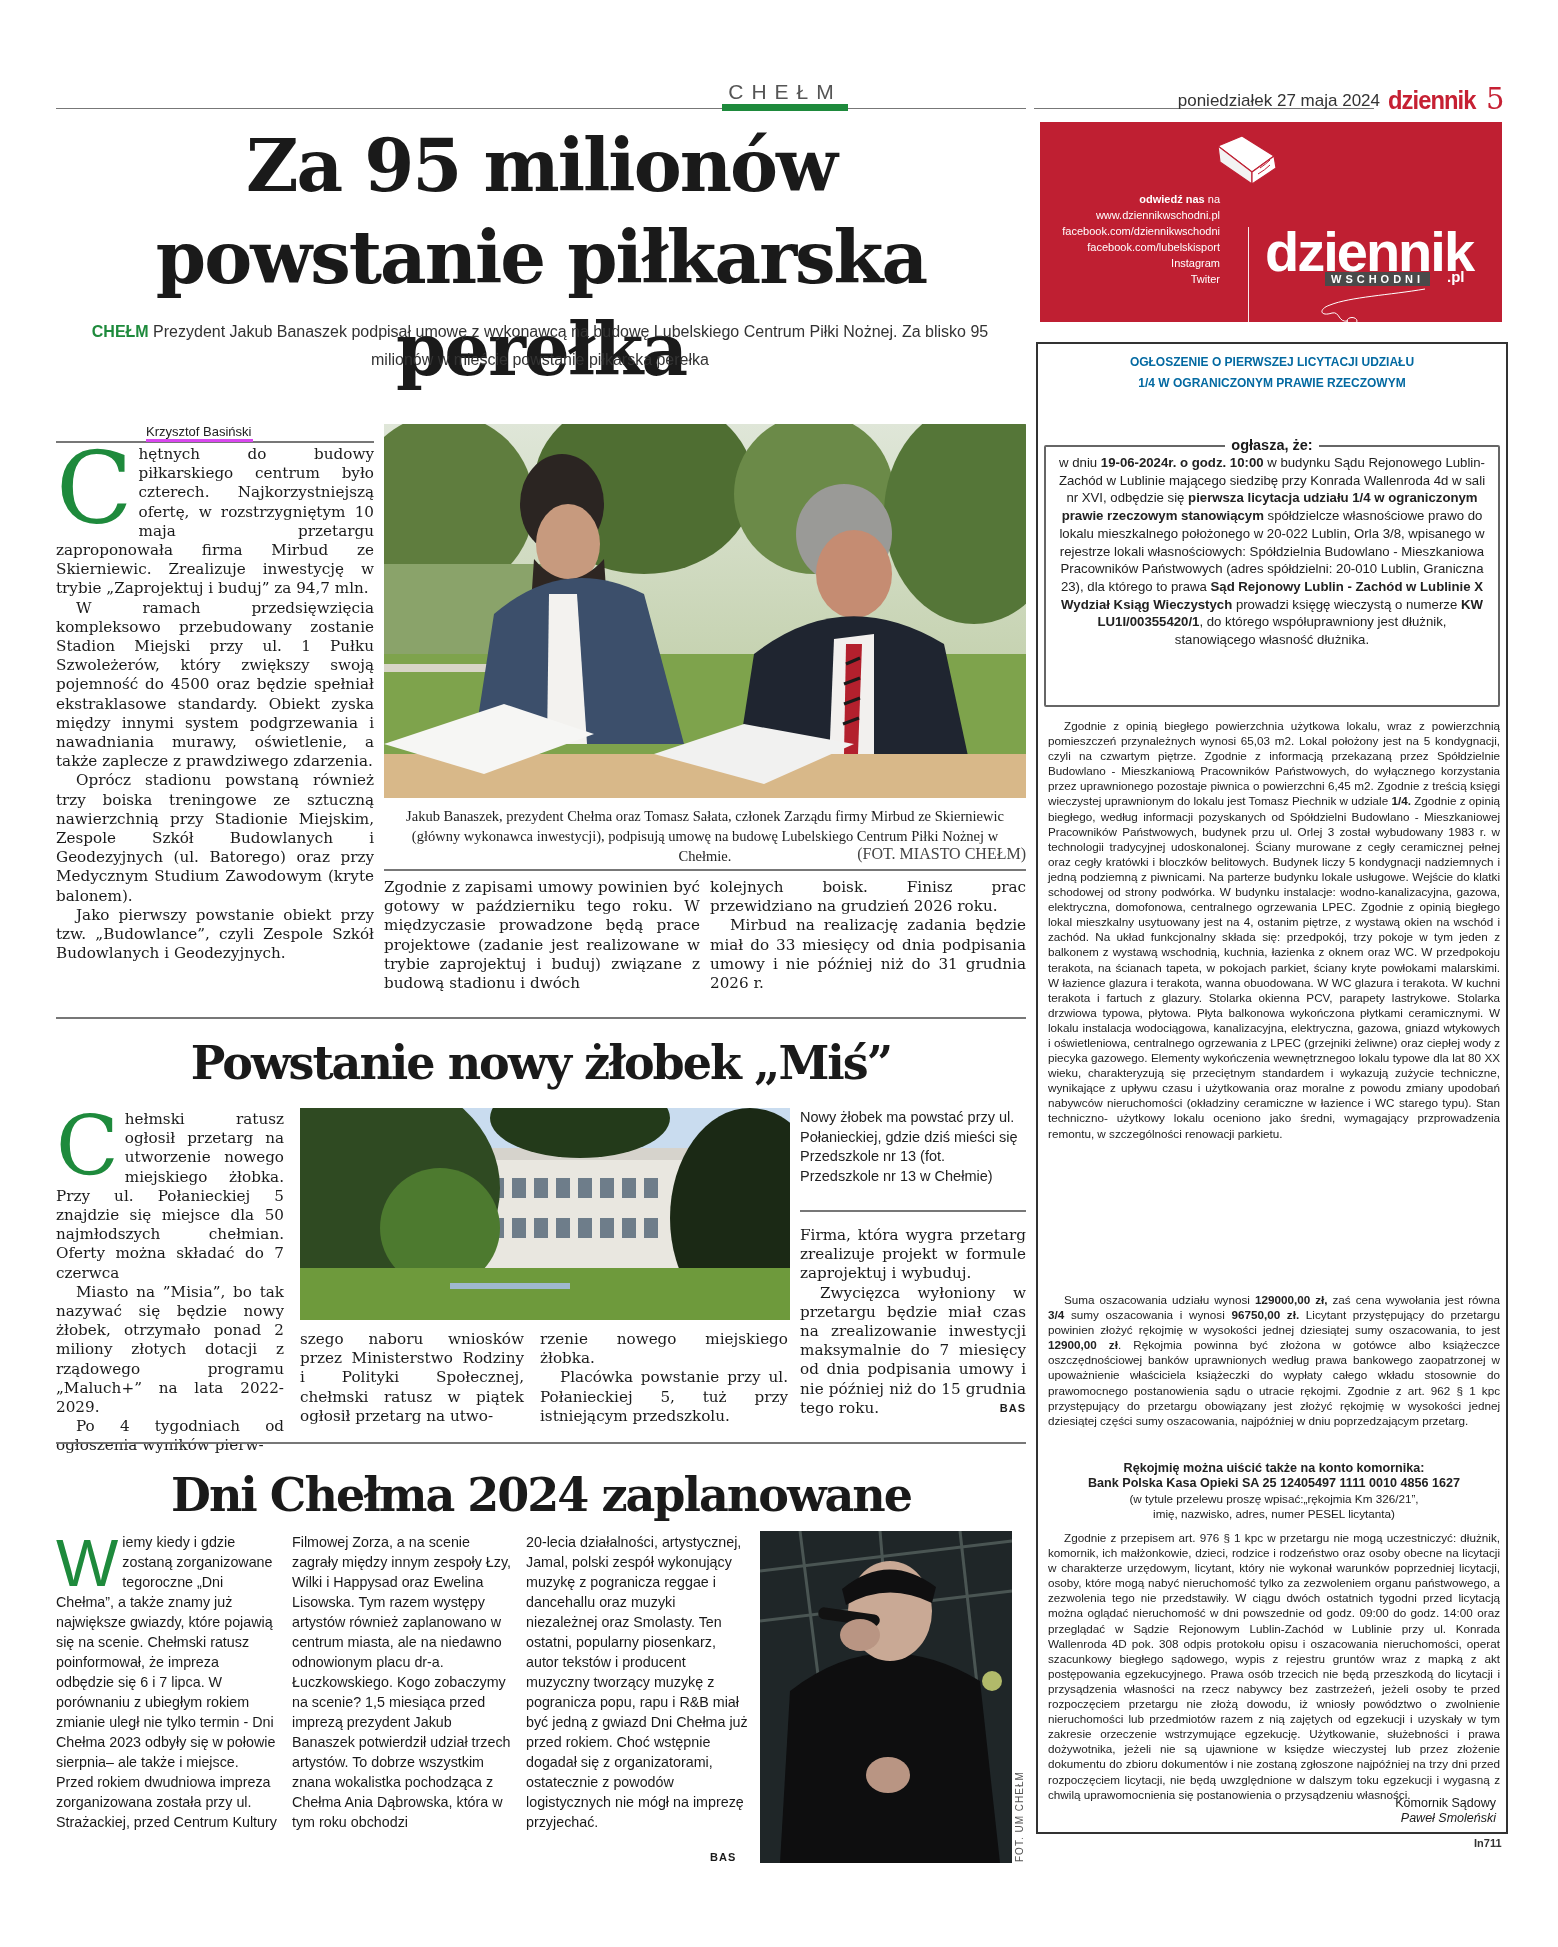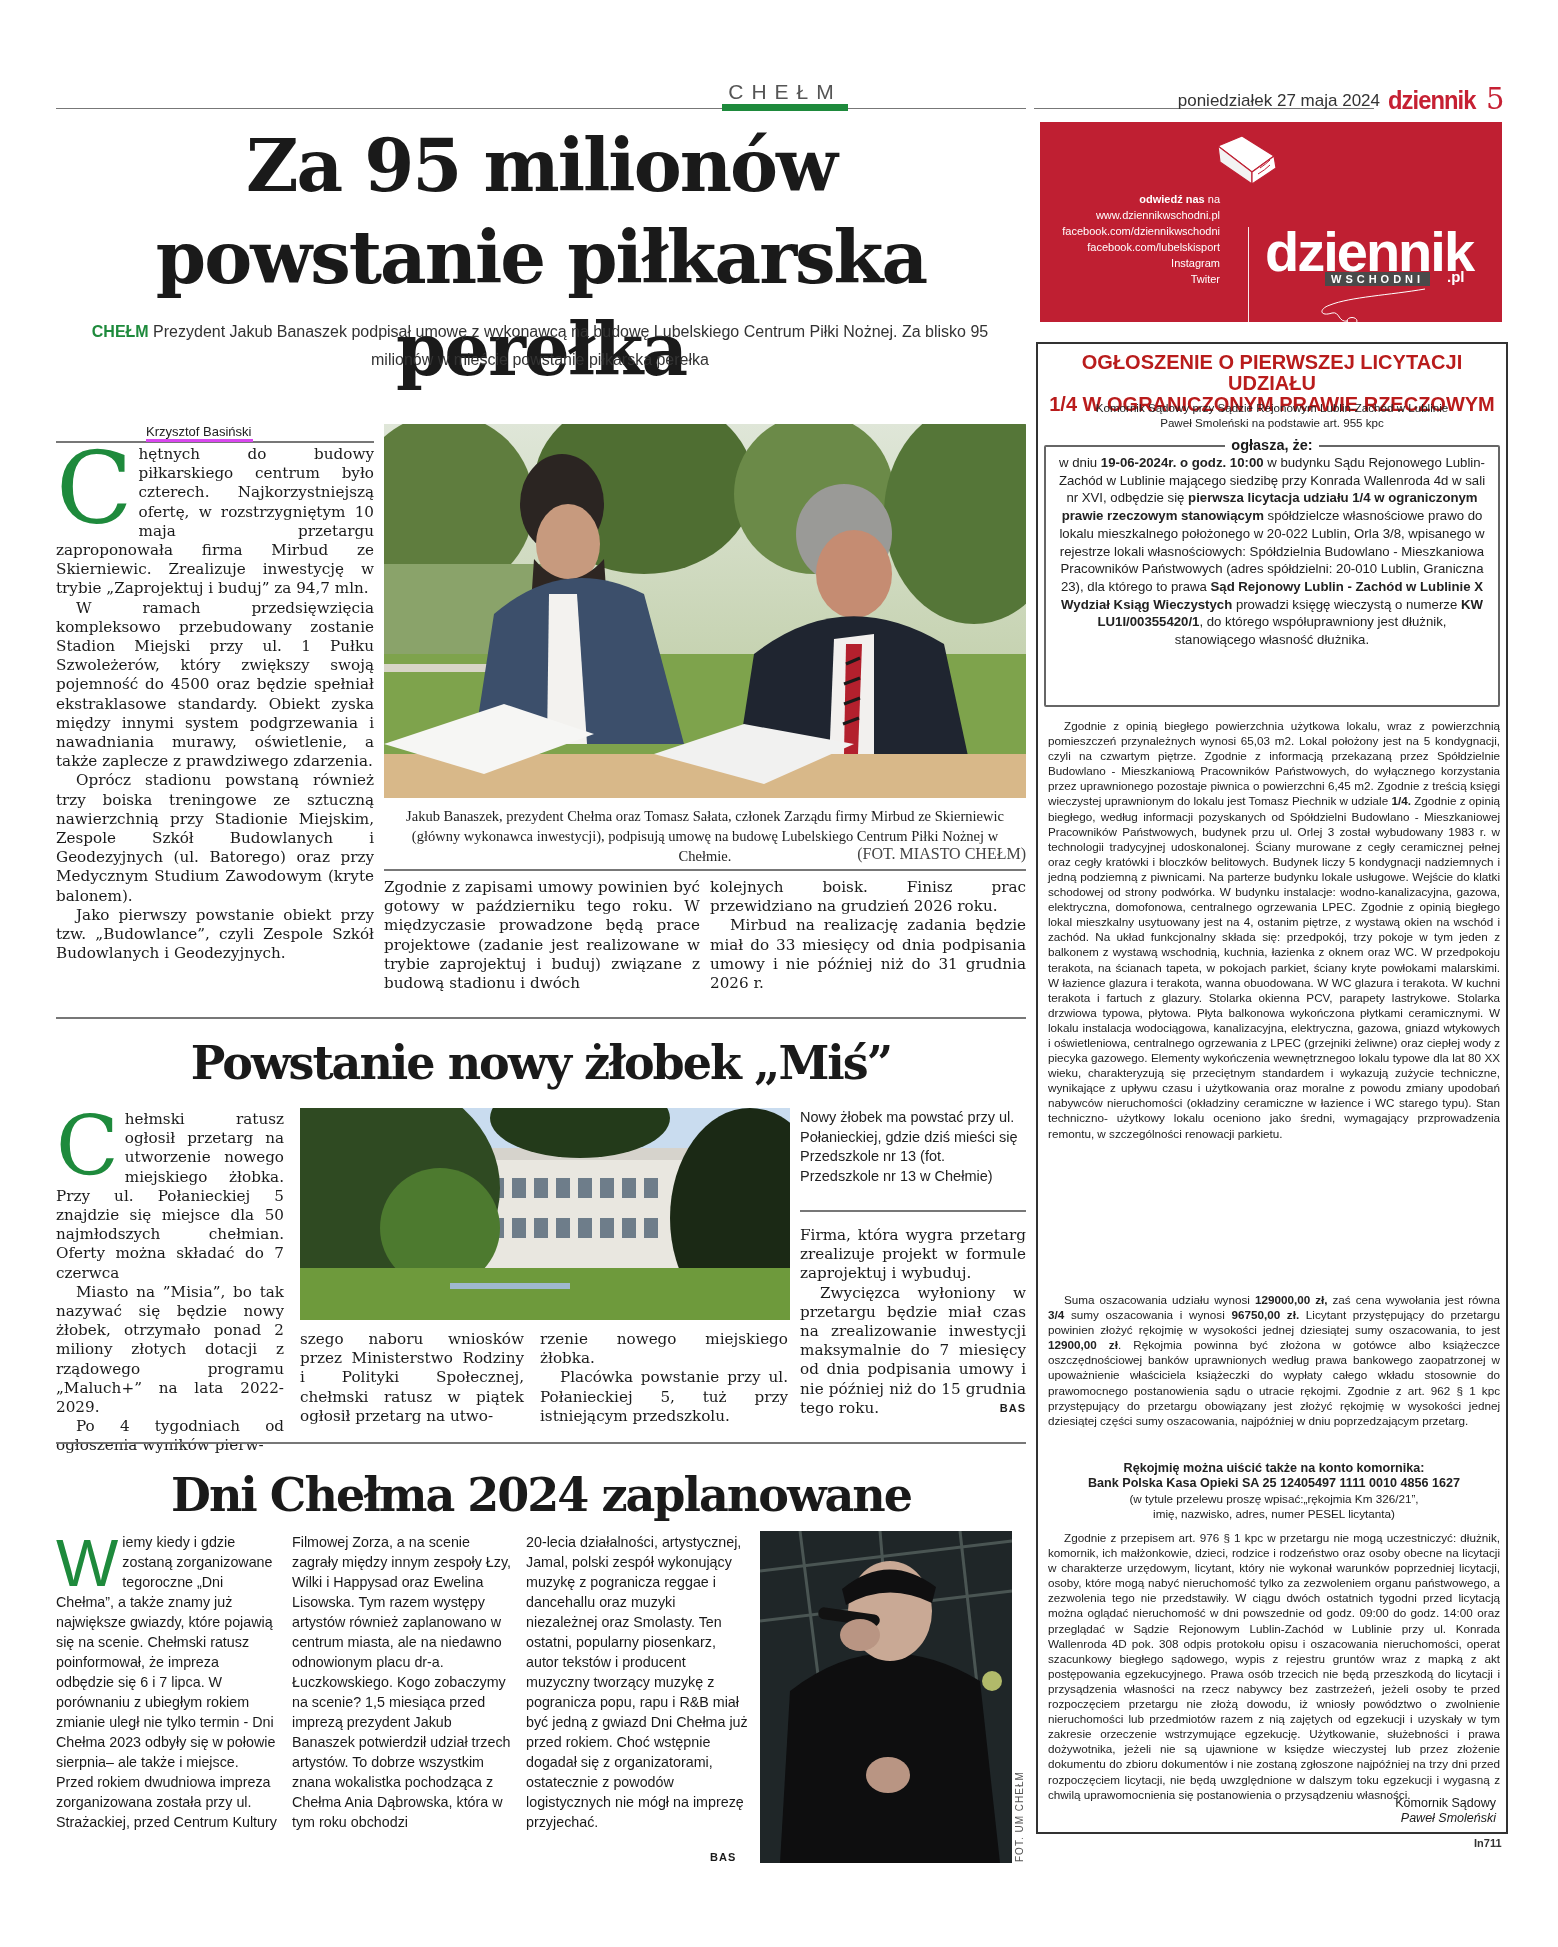--- a/index.html
+++ b/index.html
@@ -69,21 +69,21 @@
   .a3col1 { left: 56px; top: 1532px; width: 222px; }
   .a3col2 { left: 292px; top: 1532px; width: 222px; }
   .a3col3 { left: 526px; top: 1532px; width: 222px; }
   .bas3 { left: 710px; top: 1851px; font-family: "Liberation Sans", sans-serif; font-weight: bold; font-size: 11px; letter-spacing: 1px; }
   .photo3 { left: 760px; top: 1531px; width: 252px; height: 332px; overflow: hidden; background: #1d2324; }
   .credit3 { left: 1014px; top: 1822px; width: 14px; height: 40px; }
   .credit3 span { display: block; transform: rotate(-90deg); transform-origin: left top; position: absolute; top: 40px; left: 0; white-space: nowrap; font-family: "Liberation Sans", sans-serif; font-size: 10px; color: #555; letter-spacing: 1px; }
 
   
   .notice { left: 1036px; top: 342px; width: 472px; height: 1492px; border: 2px solid #333; }
-  .notice-title { position: absolute; left: 0; top: 8px; width: 100%; text-align: center; font-family: "Liberation Sans", sans-serif; font-weight: bold; font-size: 20px; line-height: 21px; color: #b91c1c; }
+  .notice-title { position: absolute; left: 0; top: 8px; width: 100%; text-align: center; font-family: "Liberation Sans", sans-serif; font-weight: bold; font-size: 12px; line-height: 21px; color: #0369a1; }
   .notice-issuer { position: absolute; left: 0; top: 56px; width: 100%; text-align: center; font-family: "Liberation Sans", sans-serif; font-size: 11.6px; line-height: 15px; color: #222; }
   .notice-box { position: absolute; left: 6px; top: 101px; width: 456px; height: 262px; border: 2px solid #666; border-radius: 2px; }
   .notice-announce { position: absolute; left: 0; top: -12px; width: 100%; text-align: center; }
   .notice-announce span { background: #fff; padding: 0 6px; font-family: "Liberation Sans", sans-serif; font-weight: bold; font-size: 14.5px; }
   .notice-box-text { position: absolute; left: 10px; top: 7px; width: 432px; text-align: center; font-family: "Liberation Sans", sans-serif; font-size: 13.2px; line-height: 17.7px; color: #222; }
   .notice-body { position: absolute; left: 10px; width: 452px; font-family: "Liberation Sans", sans-serif; font-size: 11.7px; line-height: 15.1px; color: #222; text-align: justify; }
   .notice-body p { text-indent: 16px; }
   .nb1 { top: 374px; }
   .nb2 { top: 948px; }
   .nb3 { top: 1117px; text-align: center; }
@@ -277,24 +277,20 @@
 </div>
 <div class="abs credit3">
     <span>FOT. UM CHEŁM</span>
   </div>
 
 <div class="abs notice">
   <div class="notice-title">
     <div>OGŁOSZENIE O PIERWSZEJ LICYTACJI UDZIAŁU</div>
     <div>1/4 W  OGRANICZONYM PRAWIE RZECZOWYM</div>
   </div>
-  <div class="notice-issuer">
-    <div>Komornik Sądowy przy Sądzie Rejonowym Lublin-Zachód w Lublinie</div>
-    <div>Paweł Smoleński na podstawie art. 955 kpc</div>
-  </div>
   <div class="notice-box">
     <div class="notice-announce"><span>ogłasza, że:</span></div>
     <div class="notice-box-text">
       <span>w dniu </span><b>19-06-2024r. o godz. 10:00</b><span> w budynku Sądu Rejonowego Lublin-Zachód w Lublinie mającego siedzibę przy Konrada Wallenroda 4d w sali nr XVI, odbędzie się </span><b>pierwsza licytacja udziału 1/4 w ograniczonym prawie rzeczowym stanowiącym</b><span> spółdzielcze własnościowe prawo do lokalu mieszkalnego położonego w 20-022 Lublin, Orla 3/8, wpisanego w rejestrze lokali własnościowych: Spółdzielnia Budowlano - Mieszkaniowa Pracowników Państwowych (adres spółdzielni: 20-010 Lublin, Graniczna 23), dla którego to prawa </span><b>Sąd Rejonowy Lublin - Zachód w Lublinie X Wydział Ksiąg Wieczystych</b><span> prowadzi księgę wieczystą o numerze </span><b>KW LU1I/00355420/1</b><span>, do którego współuprawniony jest dłużnik, stanowiącego własność dłużnika.</span>
     </div>
   </div>
   <div class="notice-body nb1">
     <p><span>Zgodnie z opinią biegłego powierzchnia użytkowa lokalu, wraz z powierzchnią pomieszczeń przynależnych wynosi 65,03 m2. Lokal położony jest na 5 kondygnacji, czyli na czwartym piętrze. Zgodnie z informacją przekazaną przez Spółdzielnie Budowlano - Mieszkaniową Pracowników Państwowych, do wyłącznego korzystania przez uprawnionego pozostaje piwnica o powierzchni 6,45 m2. Zgodnie z treścią księgi wieczystej uprawnionym do lokalu jest Tomasz Piechnik w udziale </span><b>1/4.</b><span> Zgodnie z opinią biegłego, według informacji pozyskanych od Spółdzielni Budowlano - Mieszkaniowej Pracowników Państwowych, budynek przu ul. Orlej 3 został wybudowany 1983 r. w technologii tradycyjnej udoskonalonej. Ściany murowane z cegły ceramicznej pełnej oraz cegły kratówki i bloczków belitowych. Budynek liczy 5 kondygnacji nadziemnych i jedną podziemną z piwnicami. Na parterze budynku lokale usługowe. Wejście do klatki schodowej od strony podwórka. W budynku instalacje: wodno-kanalizacyjna, gazowa, elektryczna, domofonowa, centralnego ogrzewania LPEC. Zgodnie z opinią biegłego lokal mieszkalny usytuowany jest na 4, ostanim piętrze, z wystawą okien na wschód i zachód. Na układ funkcjonalny składa się: przedpokój, trzy pokoje w tym jeden z balkonem z wystawą wschodnią, kuchnia, łazienka z oknem oraz WC. W przedpokoju terakota, na ścianach tapeta, w pokojach parkiet, ściany kryte powłokami malarskimi. W łazience glazura i terakota, wanna obuodowana. W WC glazura i terakota. W kuchni terakota i fartuch z glazury. Stolarka okienna PCV, parapety lastrykowe. Stolarka drzwiowa typowa, płytowa. Płyta balkonowa wykończona płytkami ceramicznymi. W lokalu instalacja wodociągowa, kanalizacyjna, elektryczna, gazowa, gniazd wtykowych i oświetleniowa, centralnego ogrzewania z LPEC (grzejniki żeliwne) oraz ciepłej wody z piecyka gazowego. Elementy wykończenia wewnętrznegoo lokalu typowe dla lat 80 XX wieku, charakteryzują się przeciętnym standardem i wykazują zużycie techniczne, wynikające z upływu czasu i użytkowania oraz moralne z powodu zmiany upodobań nabywców nieruchomości (okładziny ceramiczne w łazience i WC starego typu). Stan techniczno- użytkowy lokalu oceniono jako średni, wymagający przprowadzenia remontu, w szczególności renowacji parkietu.</span></p>
   </div>
   <div class="notice-body nb2">

